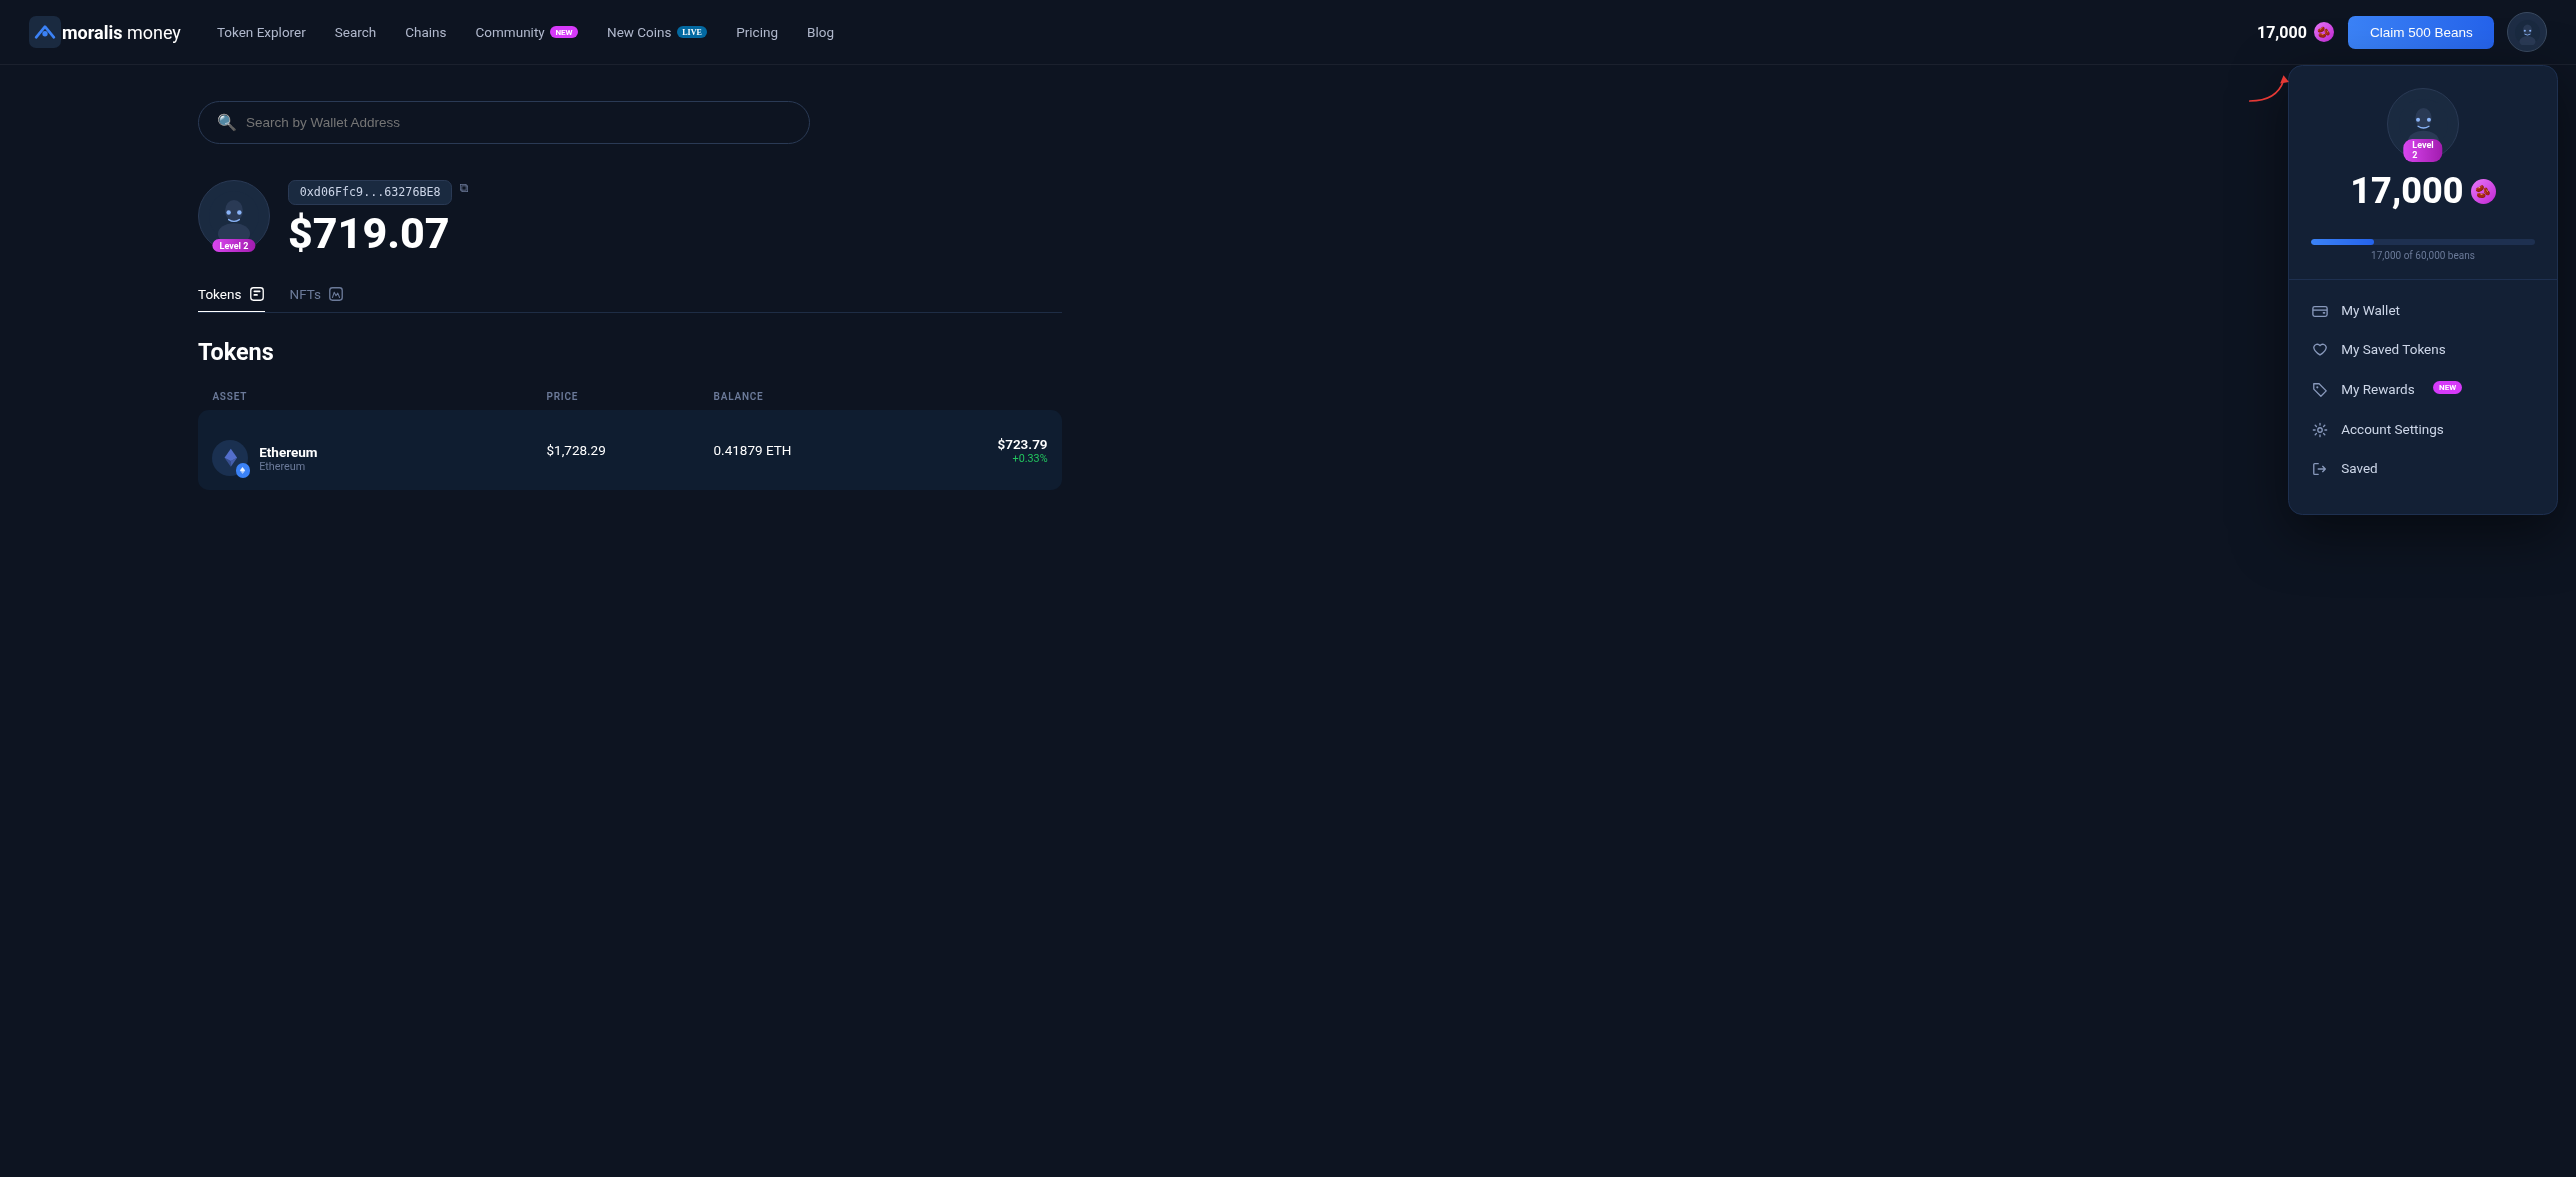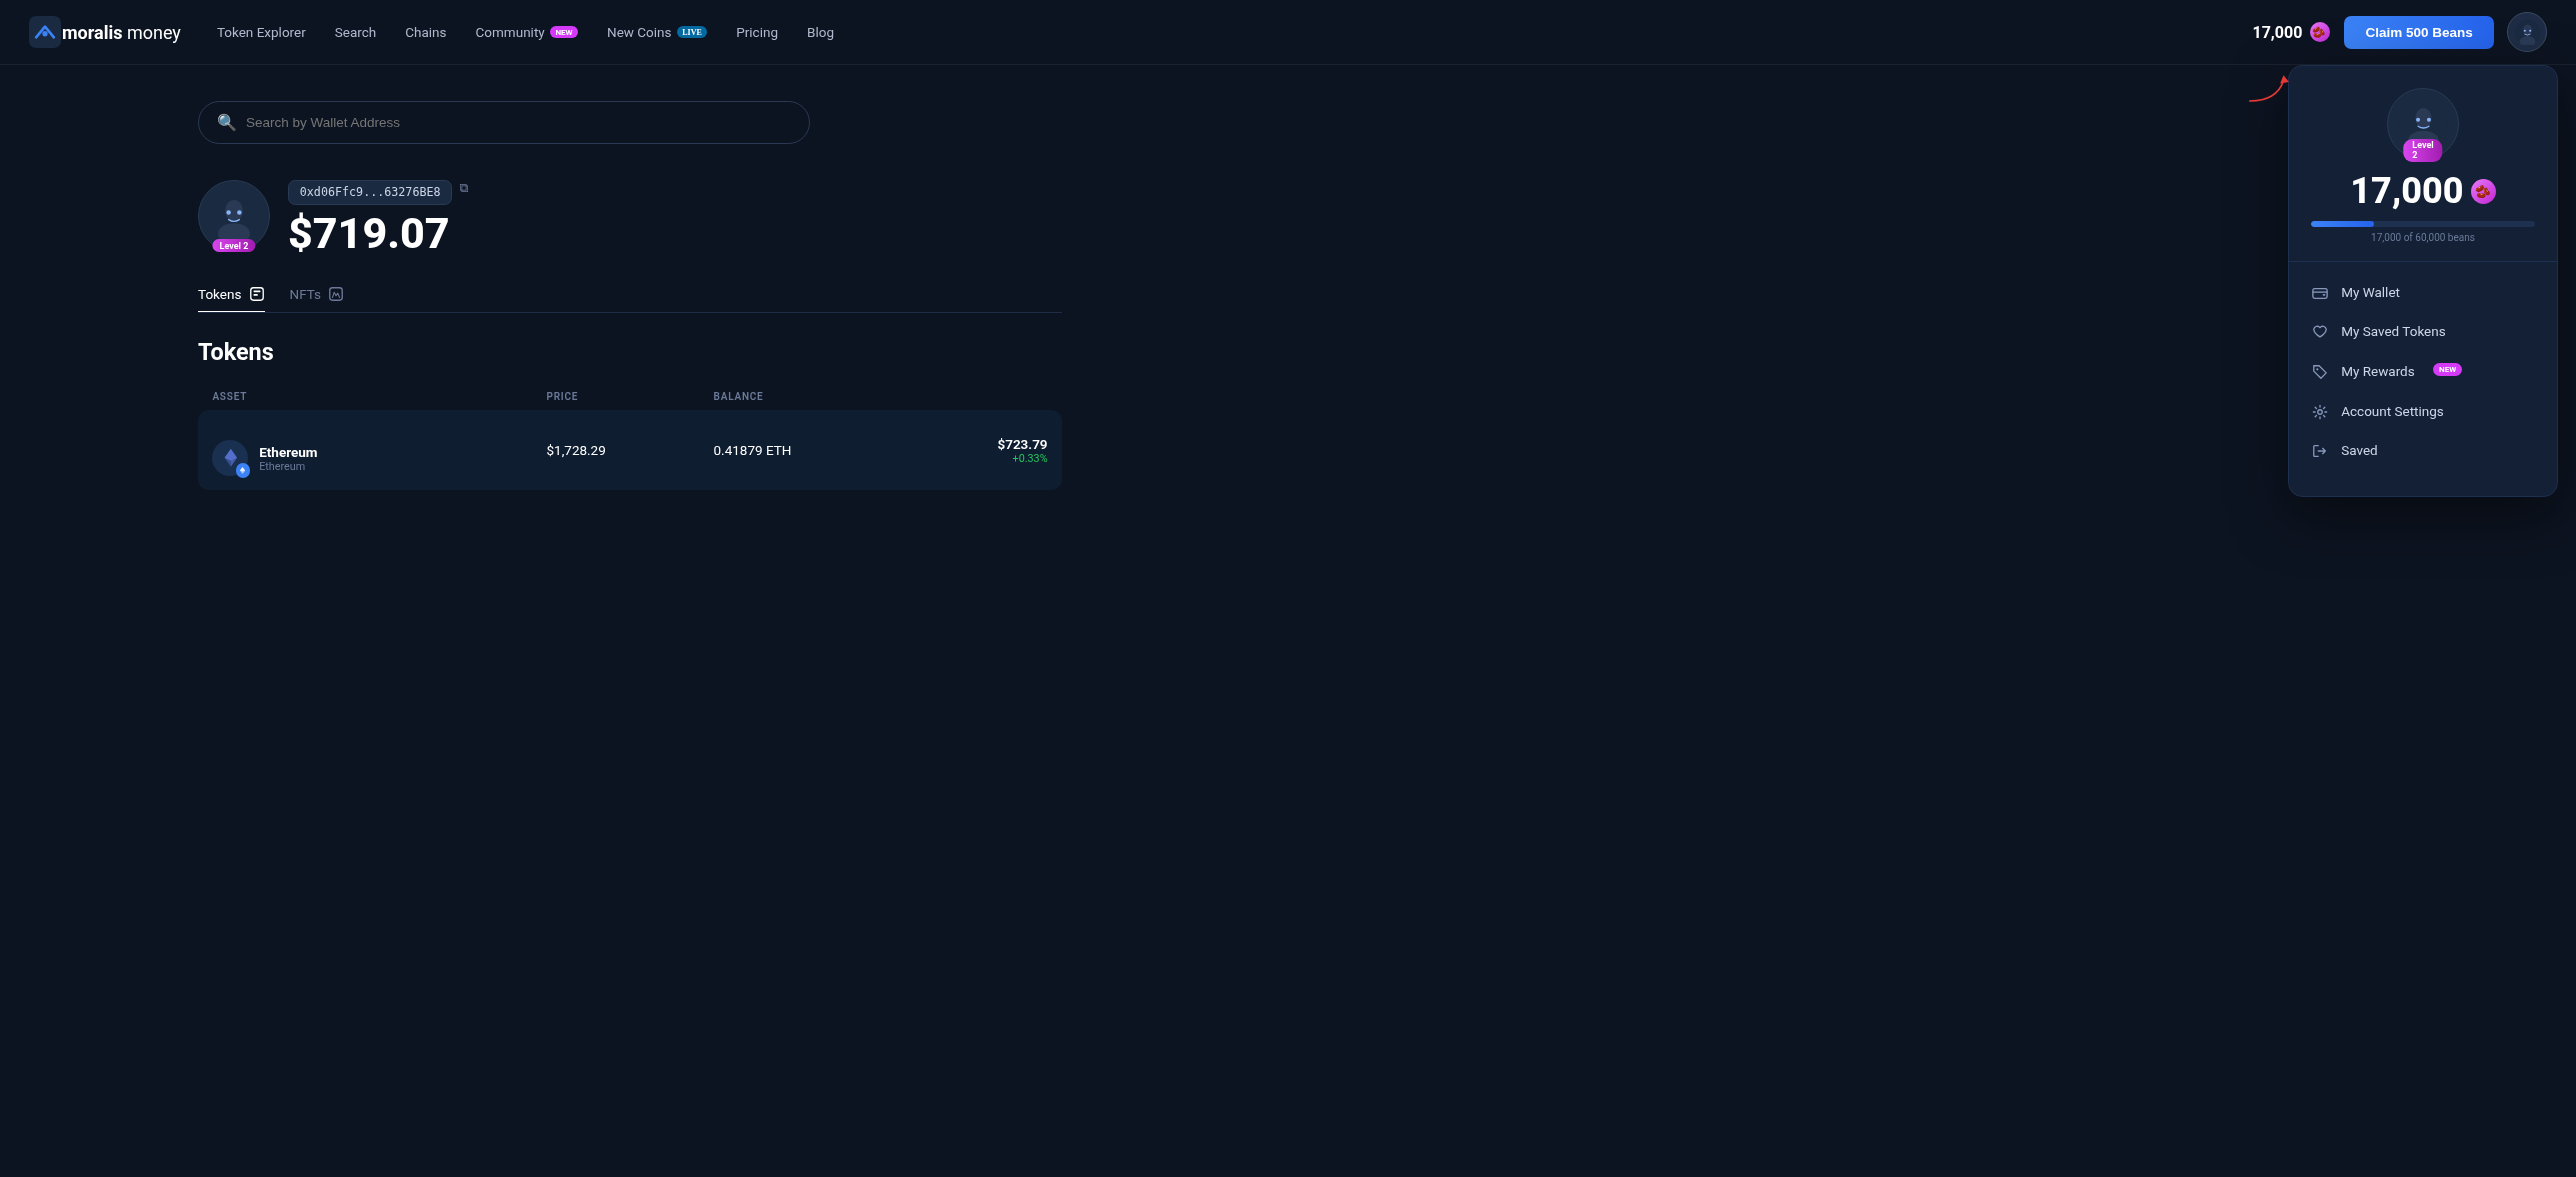--- a/index.html
+++ b/index.html
@@ -83,21 +83,21 @@
       justify-content: center;
       font-size: 10.8px;
     }
     .claim-btn {
       background: linear-gradient(90deg, #3b82f6, #2563eb);
       color: #fff;
       border: none;
       border-radius: 7.2px;
       padding: 9px 21.6px;
       font-size: 13.5px;
-      font-weight: 700;
+      font-weight: 400;
       cursor: pointer;
       white-space: nowrap;
     }
     .avatar-btn {
       width: 40px;
       height: 40px;
       border-radius: 50%;
       background: #1e2d45;
       border: 1.8px solid #3a4a60;
       cursor: pointer;
@@ -344,21 +344,21 @@
       height: 25px;
       background: linear-gradient(135deg, #e879f9, #c026d3);
       border-radius: 50%;
       display: flex;
       align-items: center;
       justify-content: center;
       font-size: 12.6px;
     }
     .progress-bar-container {
       width: 100%;
-      margin-top: 9px;
+      margin-top: 27px;
     }
     .progress-bar {
       height: 5.4px;
       background: #1e3050;
       border-radius: 3.6px;
       overflow: hidden;
       margin-bottom: 5.4px;
     }
     .progress-fill {
       height: 100%;

